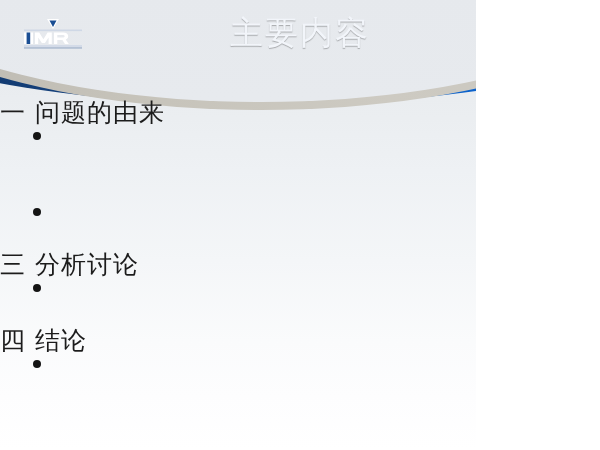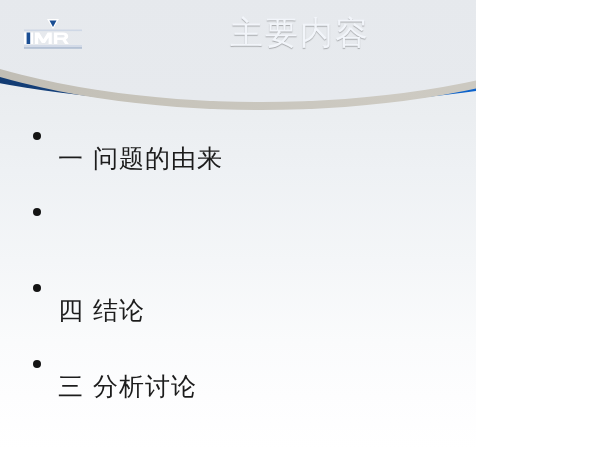--- a/index.html
+++ b/index.html
@@ -112,23 +112,22 @@
     width: 600px;
     z-index: 6;
     list-style: none;
     margin: 0;
     padding: 0;
   }
 
   .bullet-row {
     position: relative;
     height: 76px;
-    padding-left: 58px;
     display: flex;
-    align-items: flex-end;
+    align-items: flex-start;
   }
 
   .bullet-dot {
     position: absolute;
     left: 33px;
     top: 50%;
     margin-top: -4px;
     width: 8px;
     height: 8px;
     border-radius: 50%;
@@ -183,23 +182,23 @@
       <span class="bullet-dot"></span>
       <span class="bullet-text">一 问题的由来</span>
     </div>
 
     <div class="bullet-row">
       <span class="bullet-dot"></span>
     </div>
 
     <div class="bullet-row">
       <span class="bullet-dot"></span>
+      <span class="bullet-text">三 分析讨论</span>
+    </div>
+
+    <div class="bullet-row">
+      <span class="bullet-dot"></span>
       <span class="bullet-text">四 结论</span>
     </div>
 
-    <div class="bullet-row">
-      <span class="bullet-dot"></span>
-      <span class="bullet-text">三 分析讨论</span>
-    </div>
-
   </div>
 
 </div>
 
 </body></html>

